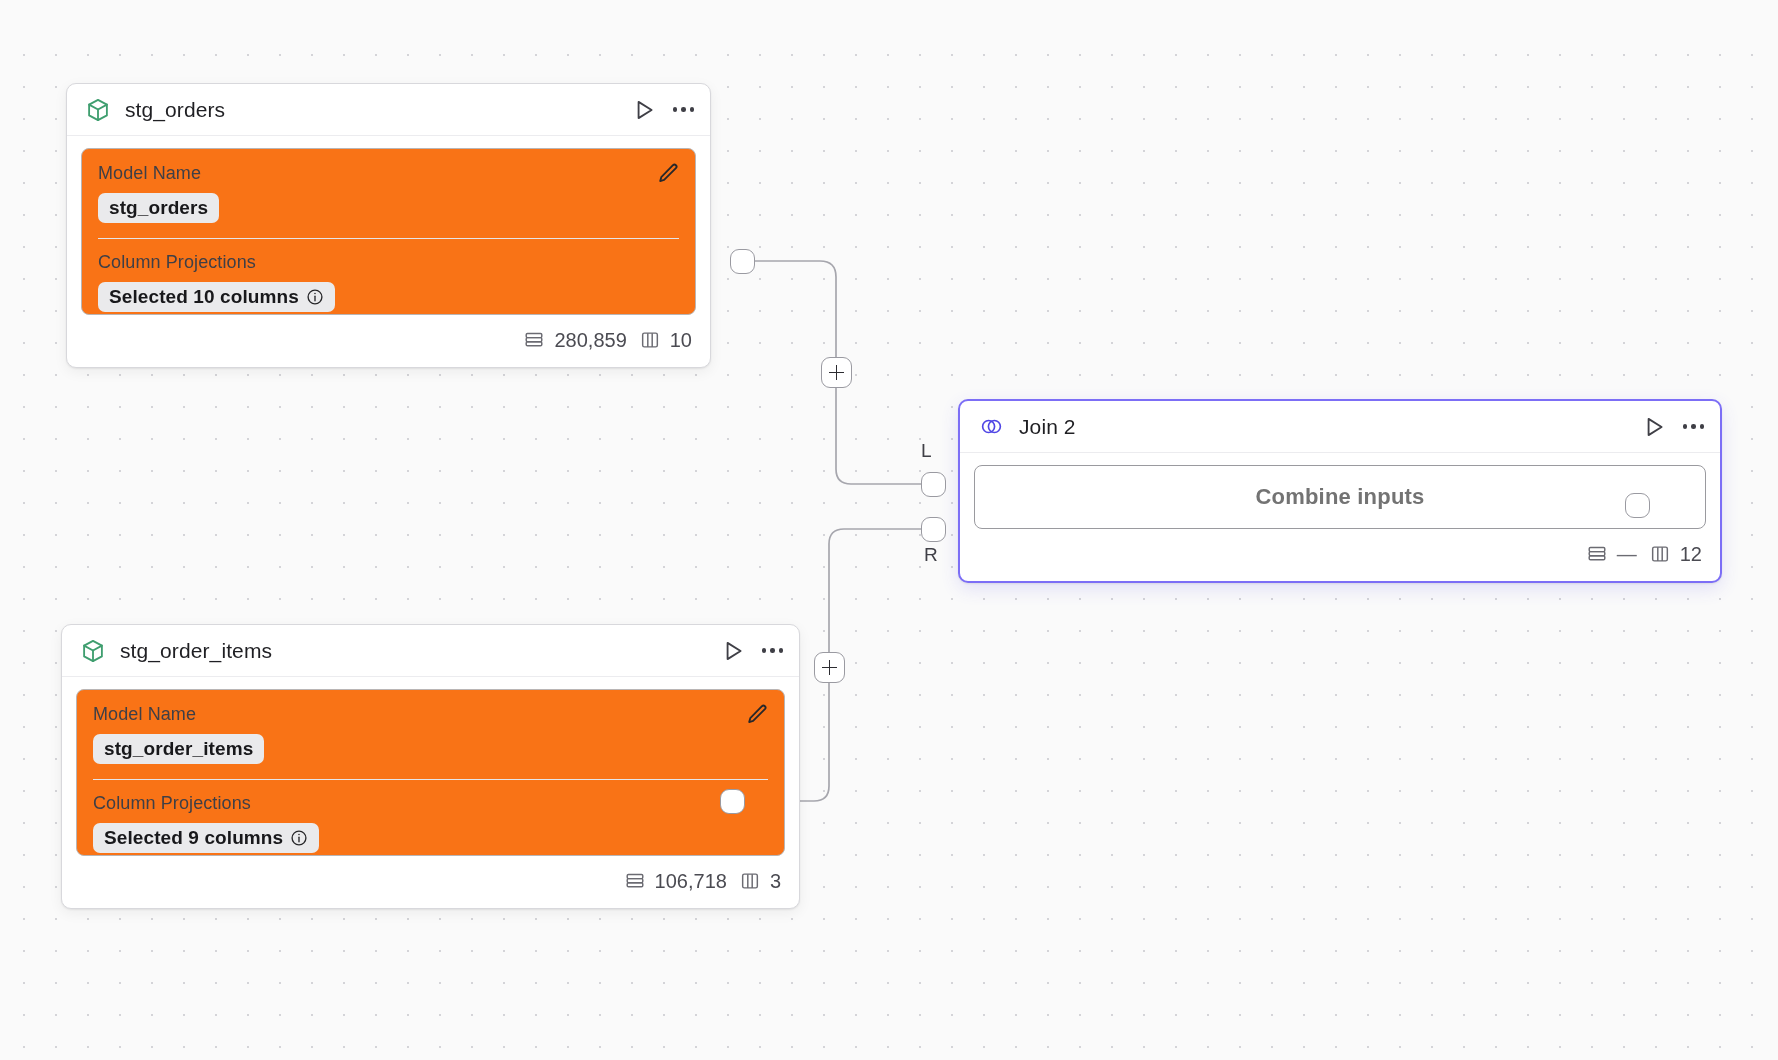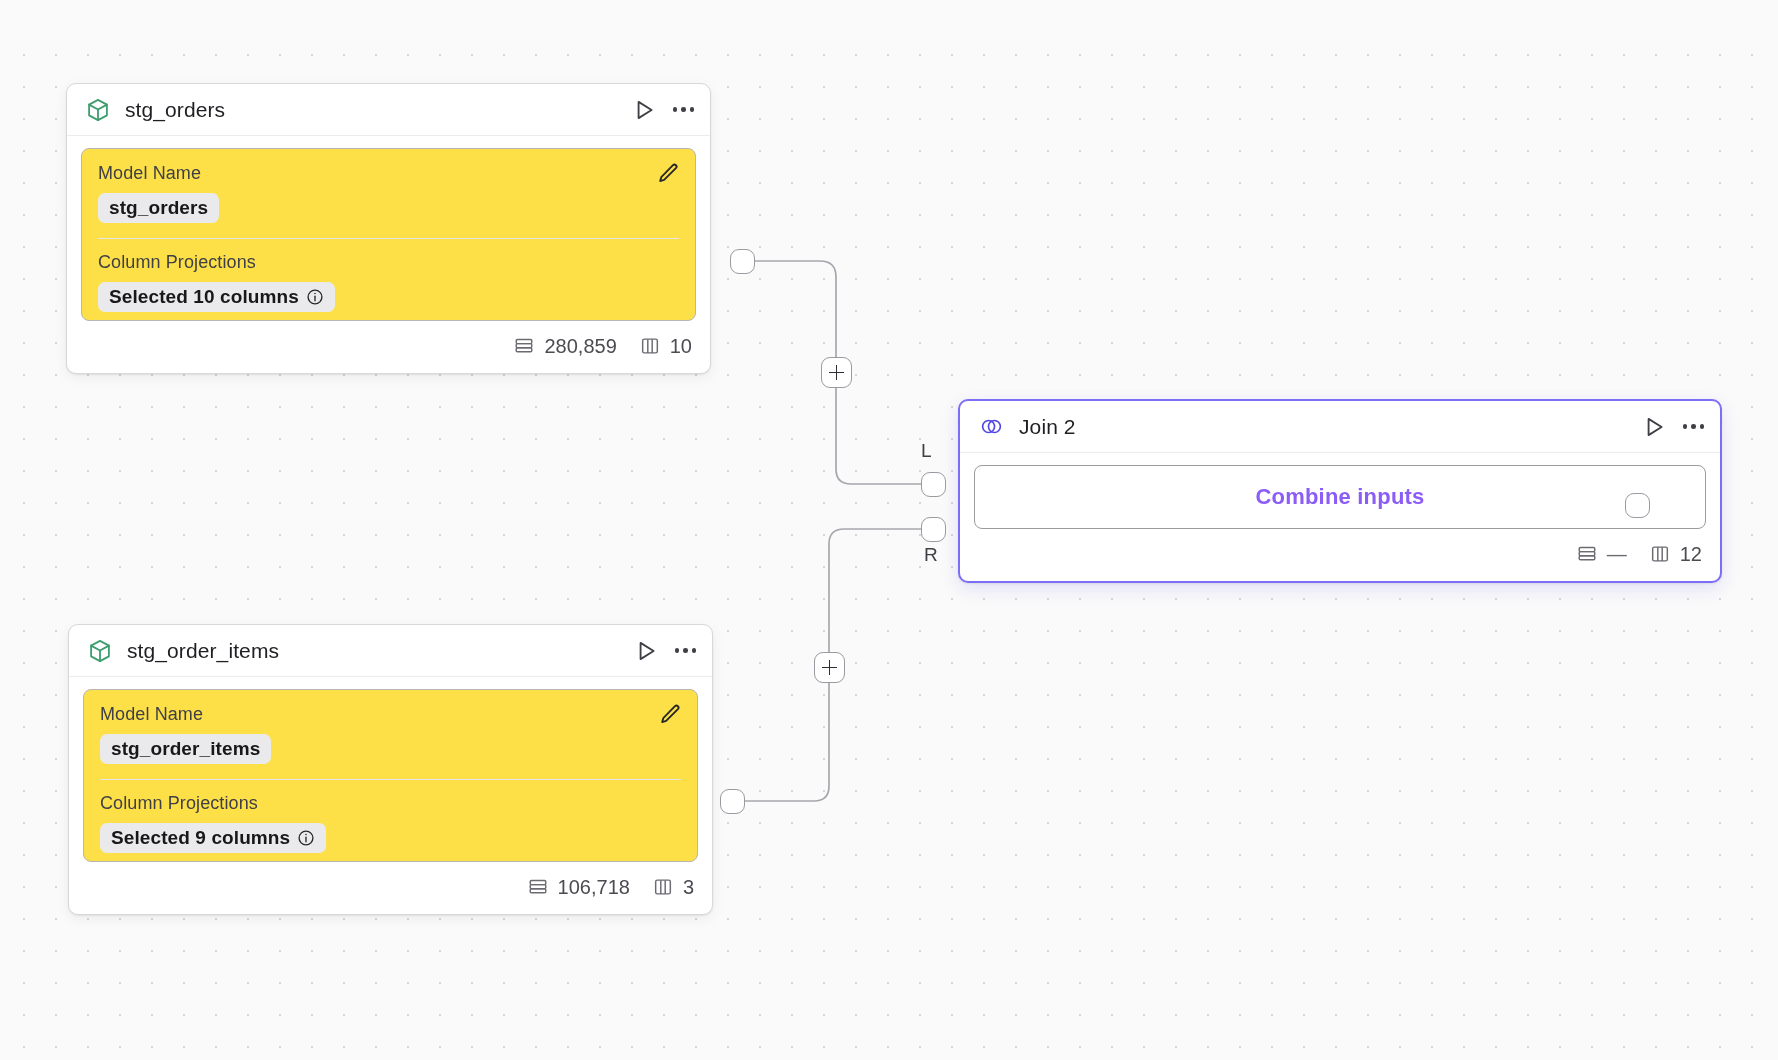--- a/index.html
+++ b/index.html
@@ -81,22 +81,22 @@
   }
 
   
   .node-body {
     padding: 12px 14px 10px 14px;
   }
   .panel {
     position: relative;
     border: 1px solid #b9b5b5;
     border-radius: 8px;
-    padding: 14px 16px 8px 16px;
-    background: #fde047;
+    padding: 14px 16px 2px 16px;
+    background: #f97316;
   }
   .field-label {
     font-size: 18px;
     color: #3f3f46;
     margin-bottom: 9px;
     letter-spacing: .1px;
   }
   .chip {
     display: inline-flex;
     align-items: center;
@@ -125,31 +125,31 @@
   
   .combine-box {
     border: 1px solid #9a9a9f;
     border-radius: 8px;
     height: 62px;
     display: flex;
     align-items: center;
     justify-content: center;
     font-size: 22px;
     font-weight: bold;
-    color: #8b5cf6;
+    color: #737373;
     background: #fff;
     letter-spacing: .2px;
   }
 
   
   .node-footer {
     display: flex;
     align-items: center;
     justify-content: flex-end;
-    gap: 12px;
+    gap: 2px;
     padding: 0 18px 12px 18px;
     height: 30px;
   }
   .stat {
     display: inline-flex;
     align-items: center;
     gap: 9px;
     font-size: 20px;
     color: #4b4b52;
   }
@@ -290,21 +290,21 @@
             <path d="M9.6 4.5v15M14.4 4.5v15"></path>
           </svg>
         </span>
         <span>10</span>
       </span>
     </div>
   </div>
 
   <div class="handle" style="left:730px; top:224px;"></div>
 
-  <div class="node" id="node-stg-order-items" style="left:68px; top:599px; width:645px;">
+  <div class="node" id="node-stg-order-items" style="left:61px; top:599px; width:739px;">
 
     <div class="node-header">
       <span class="icon-btn">
         <svg width="26" height="26" viewBox="0 0 24 24" fill="none" stroke="#3f9e6f" stroke-width="1.7" stroke-linejoin="round" stroke-linecap="round">
           <path d="M12 2.6 20.2 7v10L12 21.4 3.8 17V7z"></path>
           <path d="M3.8 7 12 11.6 20.2 7"></path>
           <path d="M12 11.6V21.4"></path>
         </svg>
       </span>
       <span class="node-title">stg_order_items</span>

